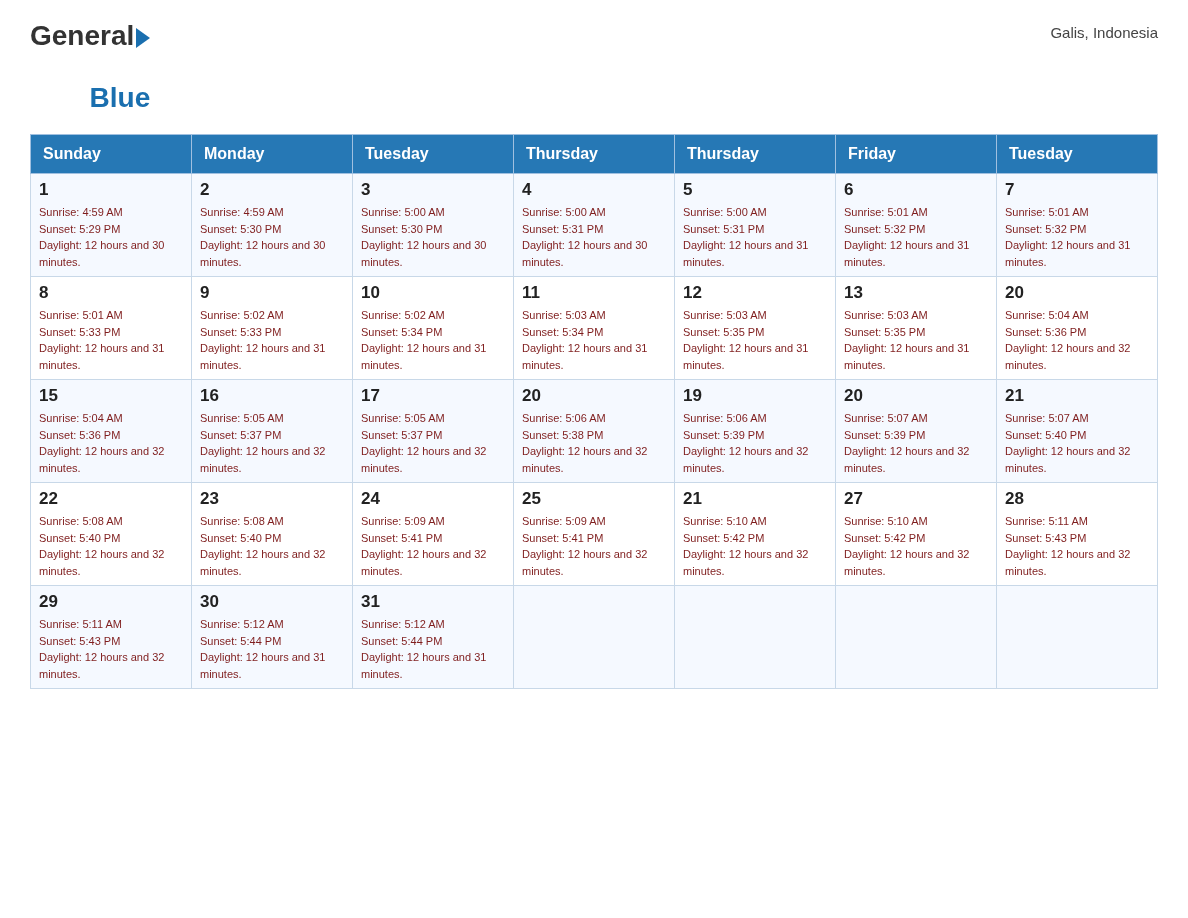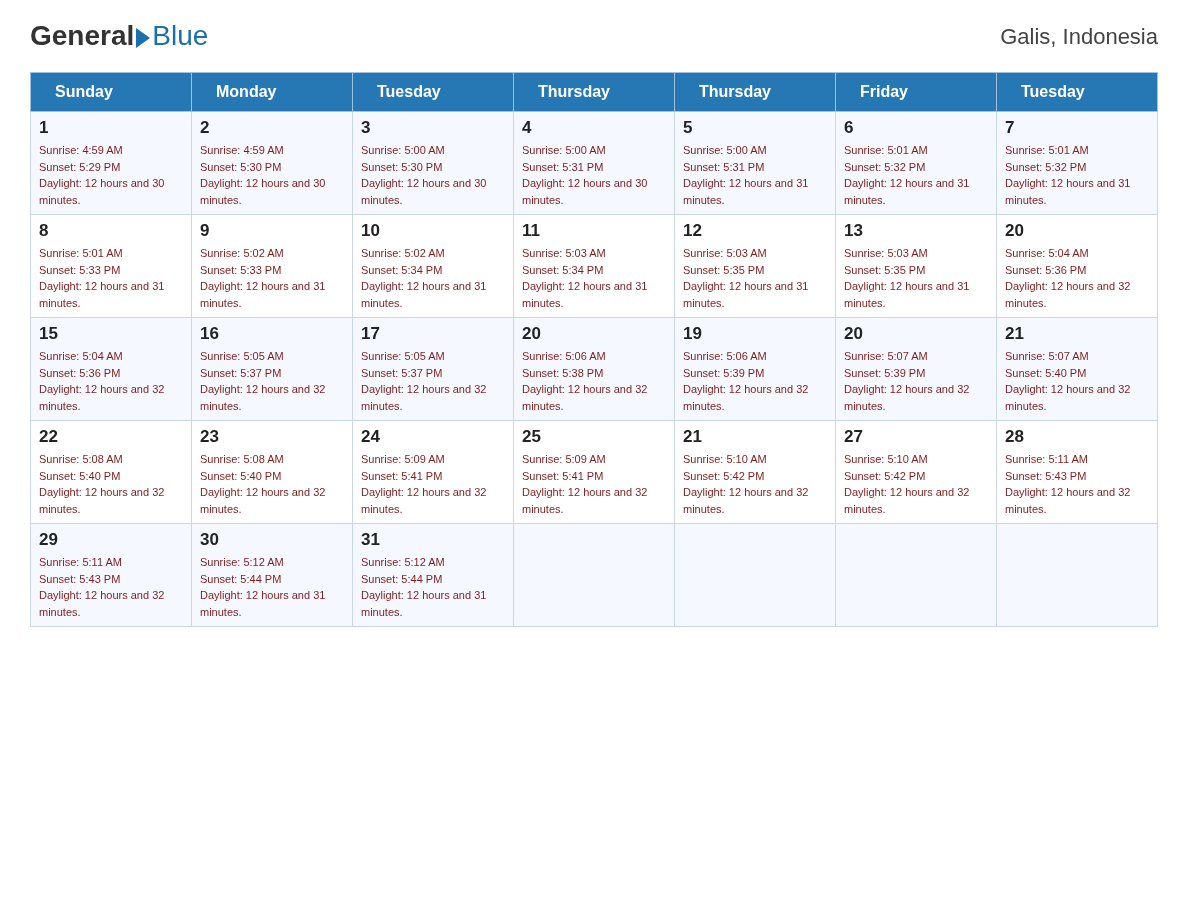--- a/index.html
+++ b/index.html
@@ -33,35 +33,35 @@
     .title-section {
       text-align: right;
     }
     .month-title {
       font-size: 52px;
       font-weight: bold;
       color: #222;
       line-height: 1.1;
     }
     .location {
-      font-size: 22px;
+      font-size: 15px;
       color: #444;
       margin-top: 4px;
     }
     .calendar {
       width: 100%;
       border-collapse: collapse;
       border: 1px solid #a0c0e0;
     }
     .calendar th {
       background-color: #2678b5;
       color: #fff;
       font-size: 16px;
       font-weight: bold;
-      padding: 10px 24px;
+      padding: 10px 12px;
       text-align: left;
       border: 1px solid #a0c0e0;
     }
     .calendar td {
       vertical-align: top;
       padding: 6px 8px;
       border: 1px solid #c8d8e8;
       width: calc(100% / 7);
       font-size: 13px;
       color: #333;
@@ -83,32 +83,33 @@
       background: #fff;
     }
     tr:nth-child(odd) td {
       background-color: #f5f9ff;
     }
     tr:nth-child(even) td {
       background-color: #fff;
     }
     .logo-wrapper {
       display: flex;
-      flex-direction: row;
+      flex-direction: column;
       align-items: flex-end;
     }
     .logo-line1 {
       display: flex;
       align-items: center;
     }
     .logo-line2 {
       font-size: 28px;
-      font-weight: normal;
+      font-weight: bold;
       color: #1a6faf;
       margin-left: 2px;
+      margin-top: 30px;
     }
   </style>
 </head>
 <body>
 
 <div class="header">
   <div class="logo-wrapper">
     <div class="logo-line1">
       <span class="logo-text-general">General</span>
       <div class="logo-arrow"></div>

